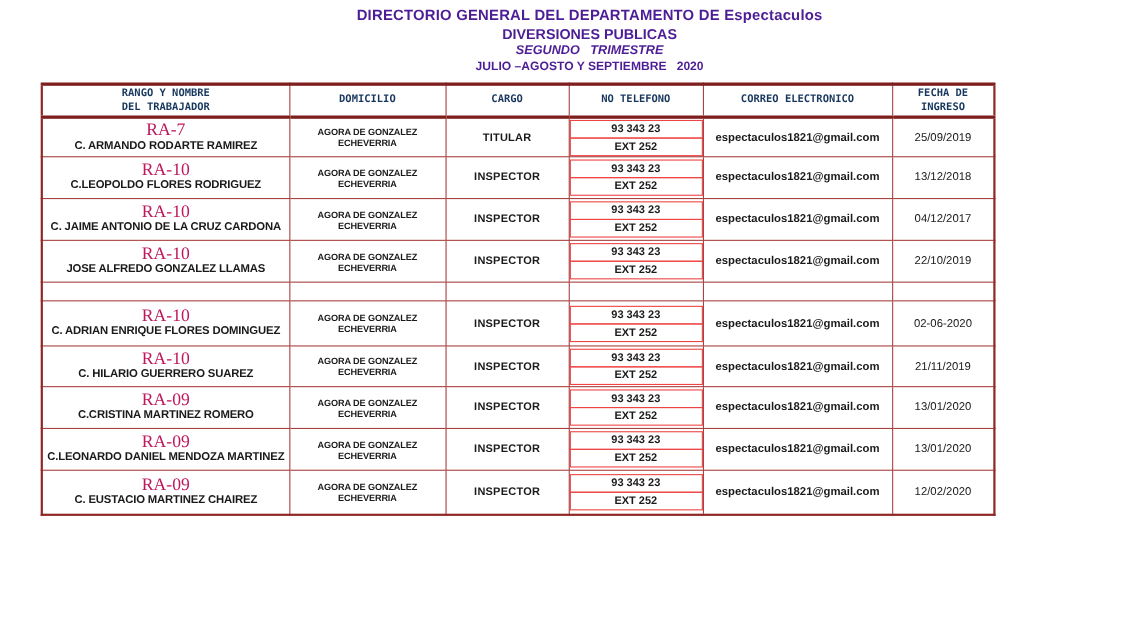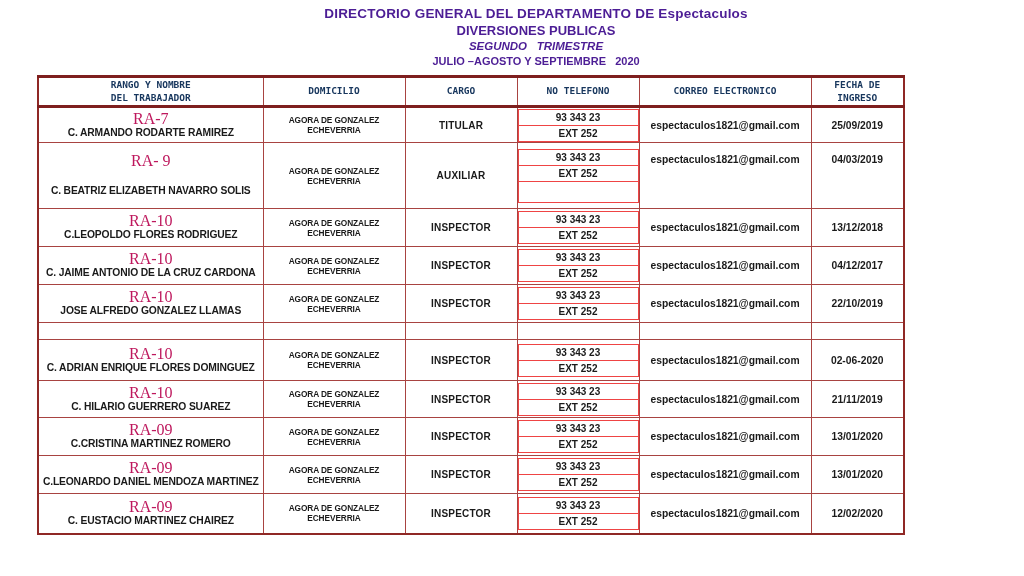--- a/index.html
+++ b/index.html
@@ -40,21 +40,21 @@
 
   .c-phone { vertical-align:top; padding:0 6px 0 8px; }
   .pbox {
     height:17px; line-height:15px; border:1px solid #ef4444; margin-top:-1px;
     font-weight:bold; font-size:10px;
   }
   .pbox:first-child { margin-top:0; }
   .pbox.empty { height:22px; }
 
   .c-email { font-weight:bold; font-size:10.3px;margin-left:24px; }
-  .c-date  { font-weight:bold; font-size:10.3px; }
+  .c-date  { font-weight:normal; font-size:10.3px; }
   tr.tall .c-email, tr.tall .c-date { vertical-align:top; padding-top:11px; }
   tr.sep td { height:17px; }
 </style>
 </head>
 <body>
 
 <div class="doc-header">
   <div class="t1">DIRECTORIO GENERAL DEL DEPARTAMENTO DE Espectaculos</div>
   <div class="t2">DIVERSIONES PUBLICAS</div>
   <div class="t3">SEGUNDO   TRIMESTRE</div>
@@ -92,35 +92,20 @@
       <td class="c-dom">AGORA DE GONZALEZ ECHEVERRIA</td>
       <td class="c-cargo">TITULAR</td>
       <td class="c-phone">
         <div class="pbox">93 343 23</div>
         <div class="pbox">EXT 252</div>
       </td>
       <td class="c-email">espectaculos1821@gmail.com</td>
       <td class="c-date">25/09/2019</td>
     </tr>
 
-    <tr class="tall" style="height:66px">
-      <td class="c-name">
-        <div class="rank">RA- 9</div>
-        <div class="name">C. BEATRIZ ELIZABETH NAVARRO SOLIS</div>
-      </td>
-      <td class="c-dom">AGORA DE GONZALEZ ECHEVERRIA</td>
-      <td class="c-cargo">AUXILIAR</td>
-      <td class="c-phone">
-        <div class="pbox">93 343 23</div>
-        <div class="pbox">EXT 252</div>
-        <div class="pbox empty"></div>
-      </td>
-      <td class="c-email">espectaculos1821@gmail.com</td>
-      <td class="c-date">04/03/2019</td>
-    </tr>
 
     <tr style="height:38px">
       <td class="c-name">
         <div class="rank">RA-10</div>
         <div class="name">C.LEOPOLDO FLORES RODRIGUEZ</div>
       </td>
       <td class="c-dom">AGORA DE GONZALEZ ECHEVERRIA</td>
       <td class="c-cargo">INSPECTOR</td>
       <td class="c-phone">
         <div class="pbox">93 343 23</div>

